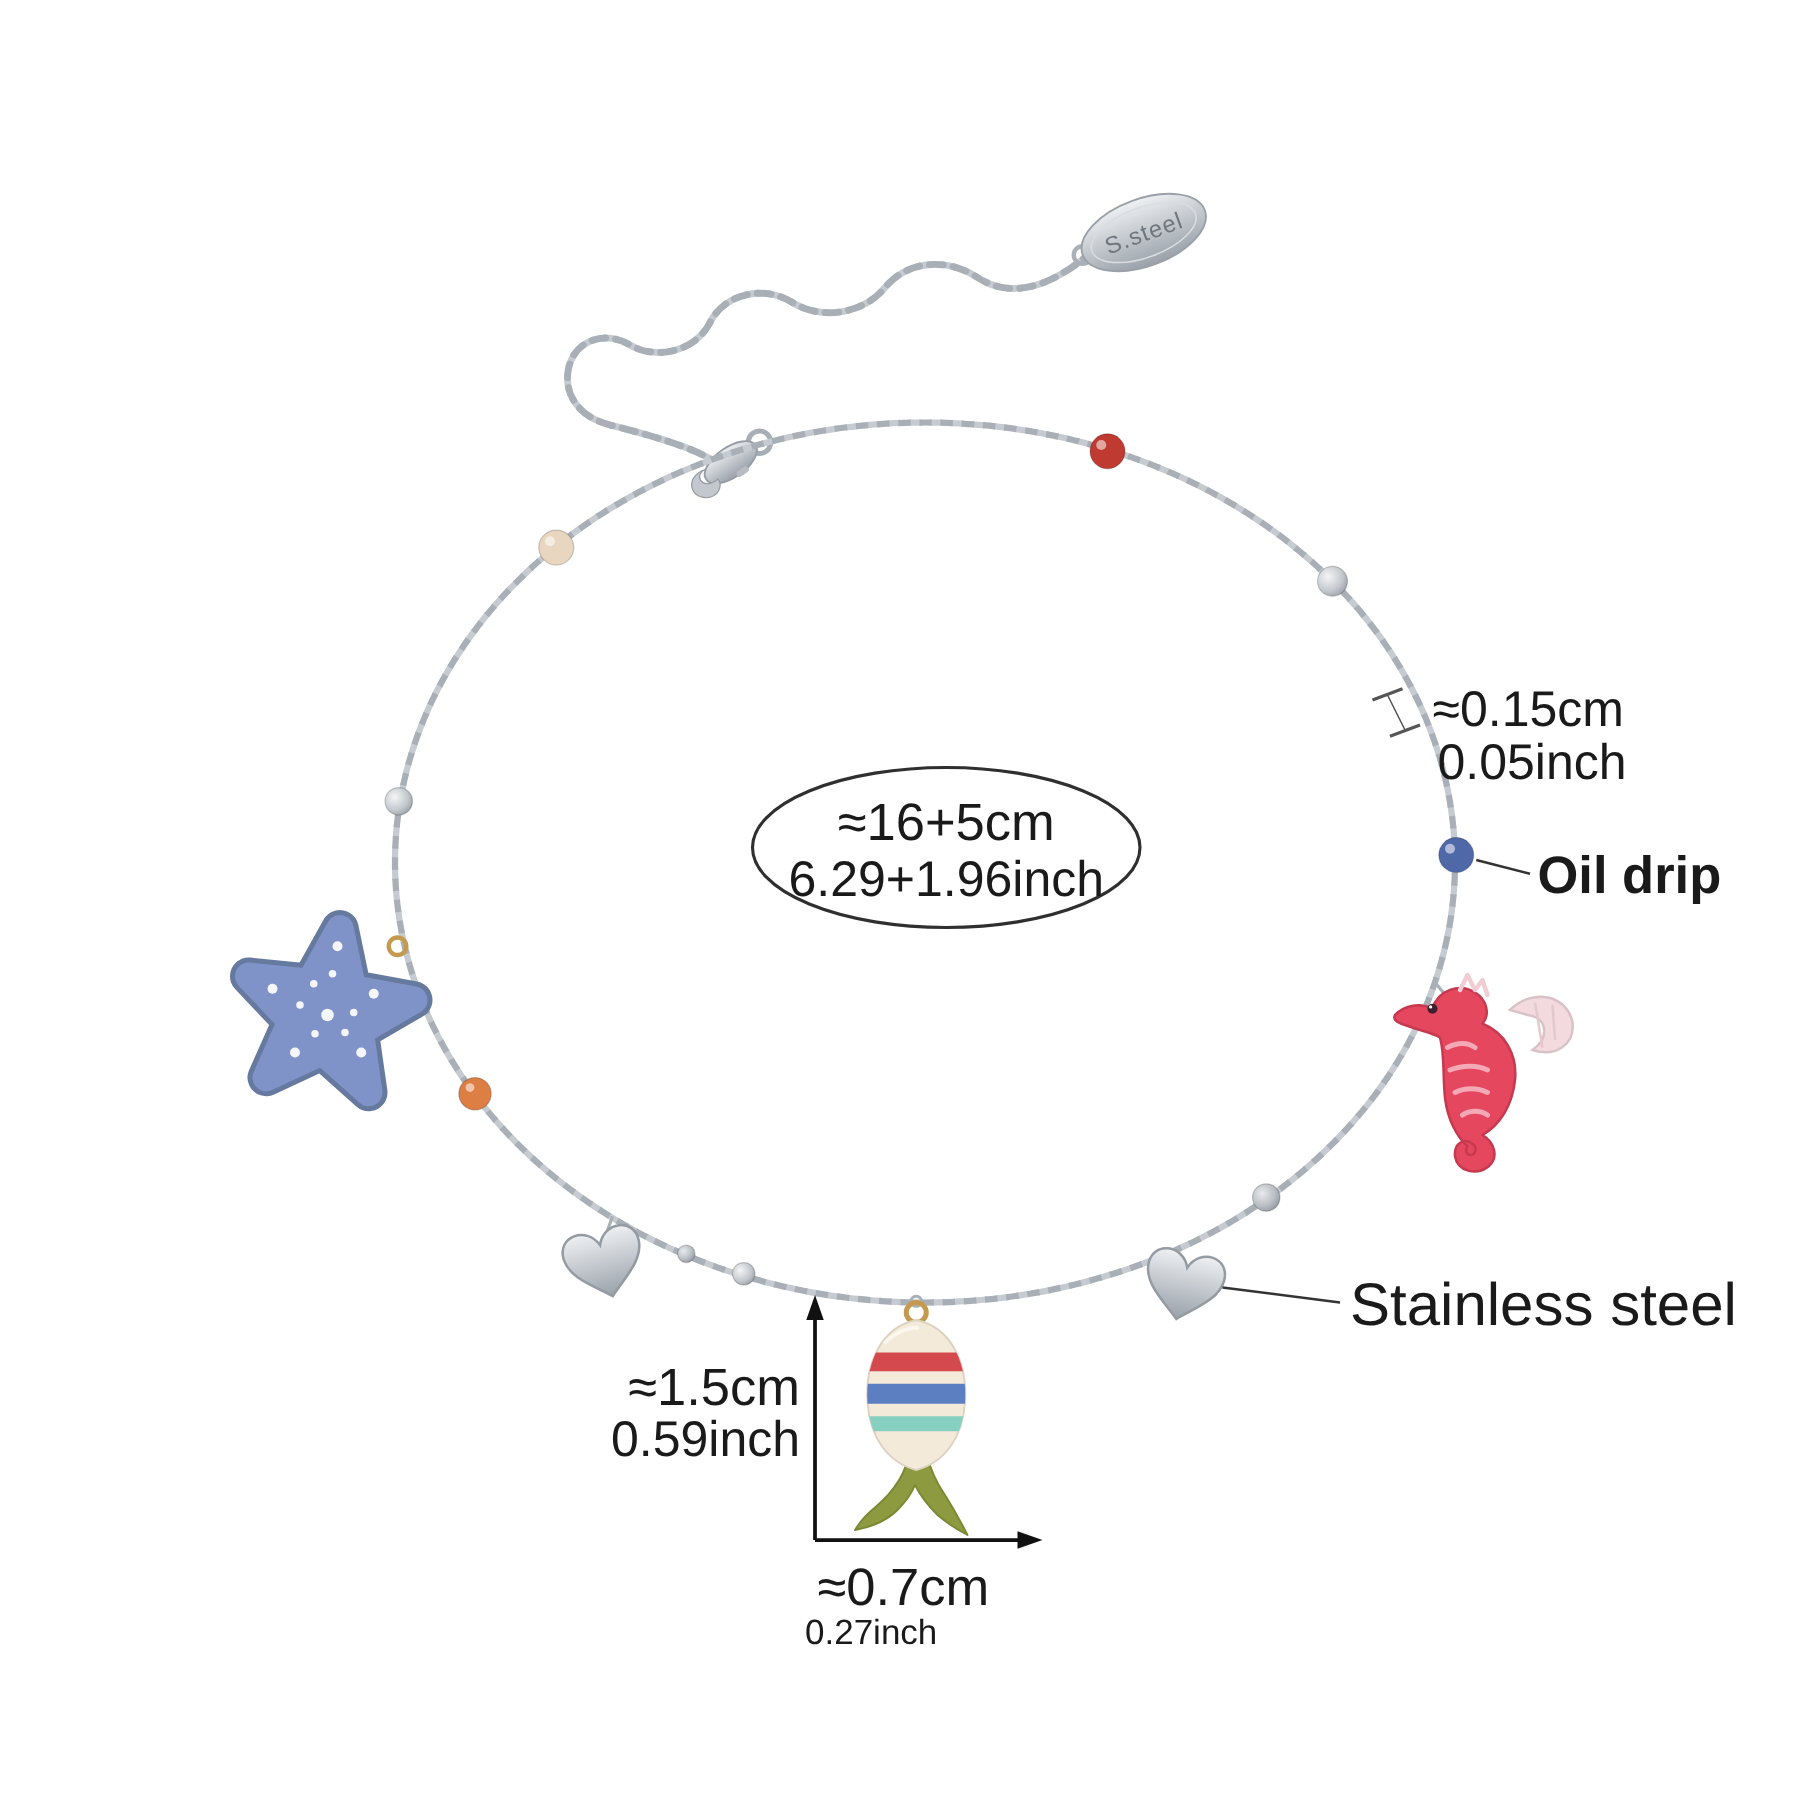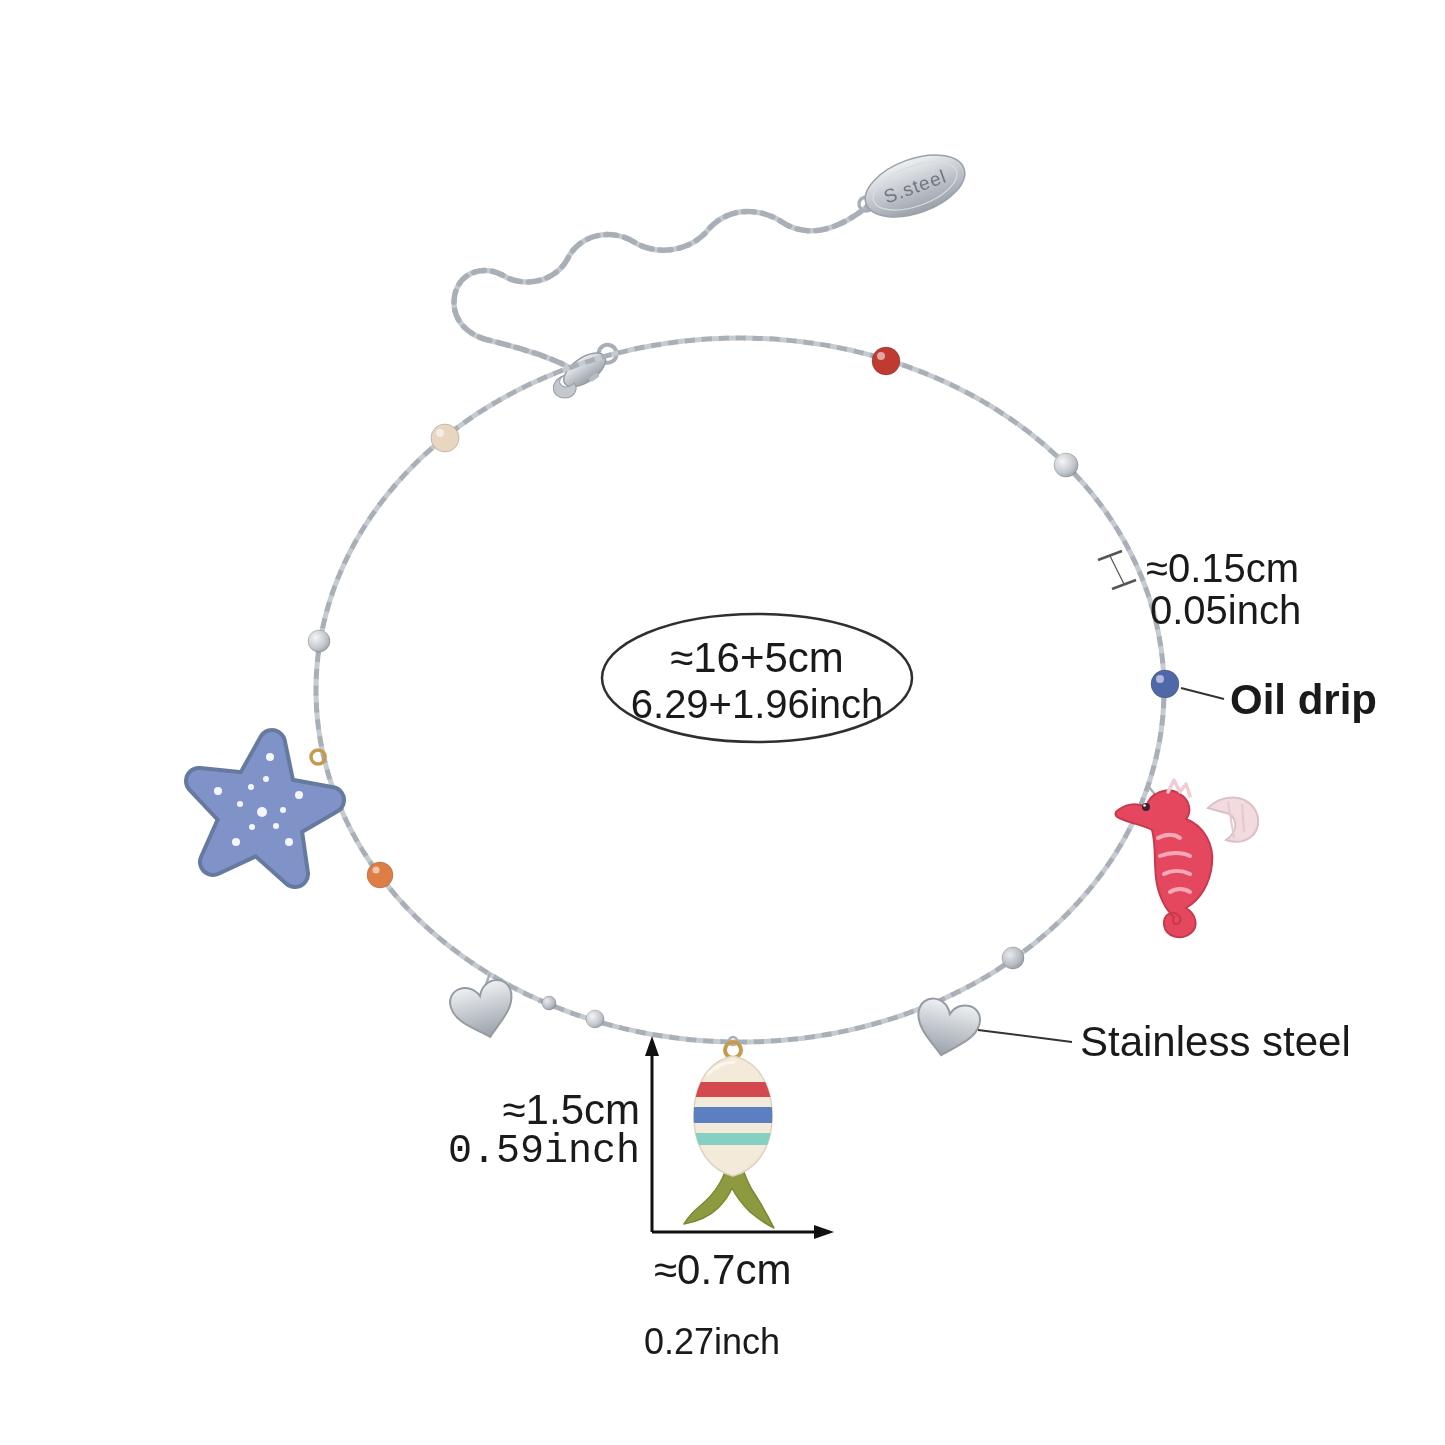--- a/index.html
+++ b/index.html
@@ -8,25 +8,25 @@
     font-family:"Liberation Sans", sans-serif;color:#161616;
   }
   svg.art{position:absolute;left:0;top:0;display:block;}
   .txt{position:absolute;white-space:nowrap;line-height:1.12;color:#1a1a1a;}
   .sku{left:58px;top:16px;font-size:62px;font-weight:700;letter-spacing:1px;color:#0d0d0d;}
   .oval-cm{left:602px;top:634px;width:310px;text-align:center;font-size:42px;}
   .oval-inch{left:592px;top:682px;width:330px;text-align:center;font-size:40px;}
   .thick-cm{left:1146px;top:546px;font-size:40px;}
   .thick-inch{left:1150px;top:588px;font-size:40px;}
   .oil-drip{left:1230px;top:676px;font-size:42px;font-weight:bold;}
-  .stainless{left:1080px;top:1018px;font-size:42px;}
+  .stainless{left:1080px;top:1018px;font-size:48px;}
   .h-cm{left:440px;top:1086px;width:200px;text-align:right;font-size:42px;}
-  .h-inch{left:430px;top:1130px;width:210px;text-align:right;font-size:40px;font-family:Liberation Mono, monospace;}
+  .h-inch{left:430px;top:1130px;width:210px;text-align:right;font-size:40px;}
   .w-cm{left:654px;top:1246px;font-size:42px;}
-  .w-inch{left:644px;top:1290px;font-size:36px;margin-top:32px;}
+  .w-inch{left:644px;top:1290px;font-size:28px;}
   .weight{right:80px;top:1316px;font-size:60px;font-weight:600;color:#0d0d0d;}
 </style>
 </head>
 <body>
 
 <div class="stage">
 
   <svg class="art" width="1445" height="1445" viewBox="0 0 1445 1445">
     <defs>
       <linearGradient id="silvLin" x1="0" y1="0" x2="0" y2="1">

